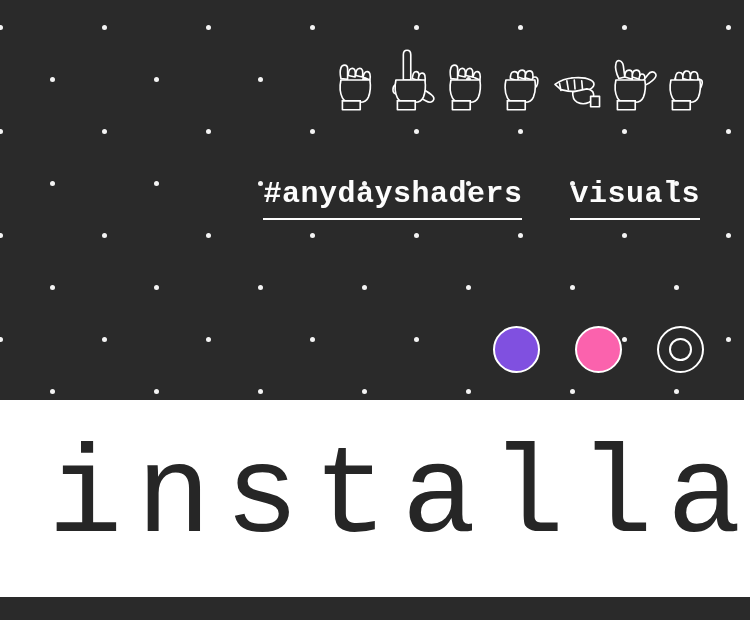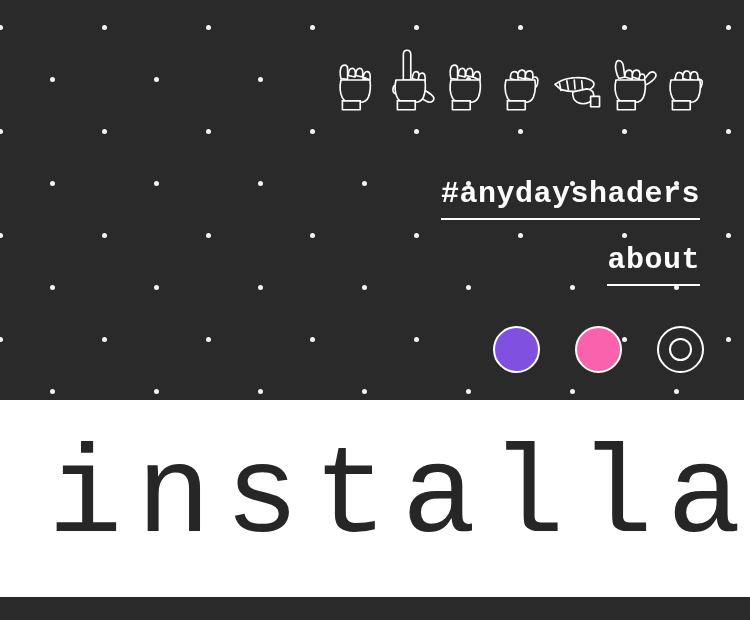--- a/index.html
+++ b/index.html
@@ -314,23 +314,21 @@
             <path d="M12 46 q-3 14 2 24 q3 6 12 6 h12 q8 0 11 -7 q4 -10 2 -23 z"></path>
             <path d="M14 74 h24 v12 h-24 z"></path>
             <path d="M14 74 h24"></path>
           </svg>
         </div>
       </div>
 
     <nav class="nav">
       <div class="nav-row">
         <a class="nav-link" href="#">#anydayshaders</a>
-      </div>
-      <div class="nav-row nav-row-2">
-        <a class="nav-link" href="#">about</a>
+        <a class="nav-link" href="#">visuals</a>
       </div>
     </nav>
 
     <div class="swatches">
       <div class="swatch filled" id="swatch-purple" style="background: rgb(128, 80, 224);"></div>
       <div class="swatch filled" id="swatch-pink" style="background: rgb(251, 98, 173);"></div>
       <div class="swatch ring">
         <div class="inner-ring"></div>
       </div>
     </div>

